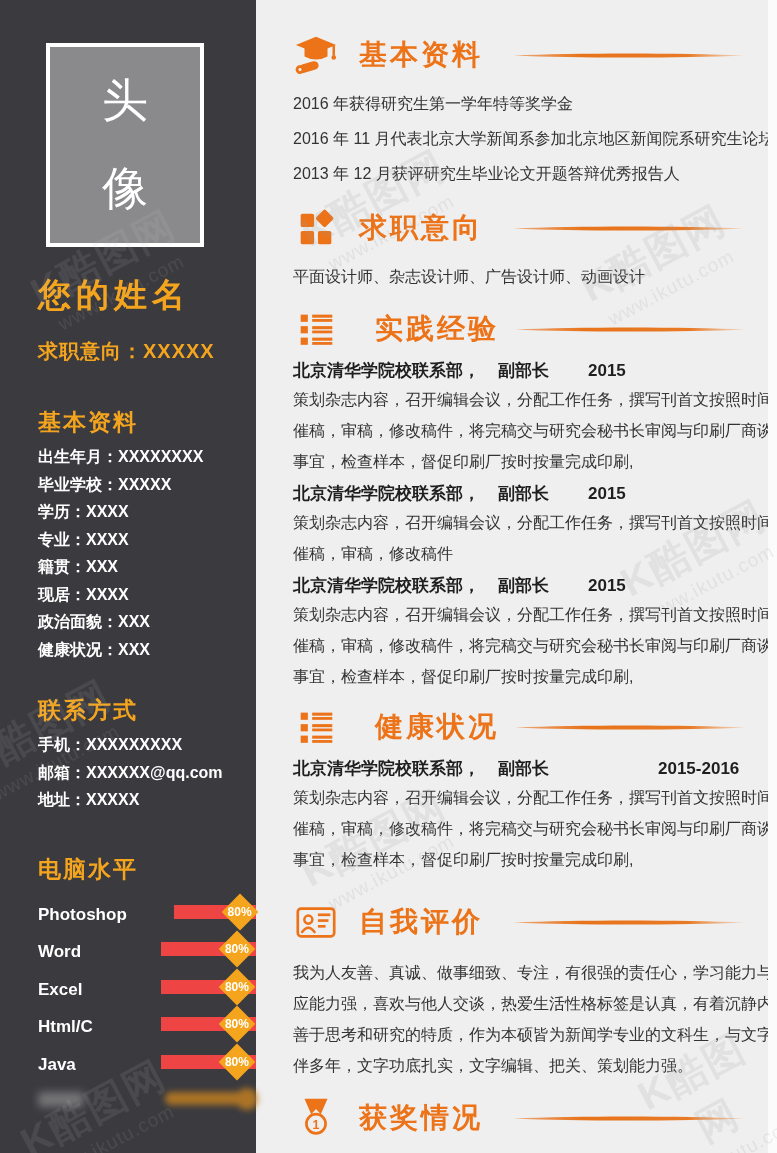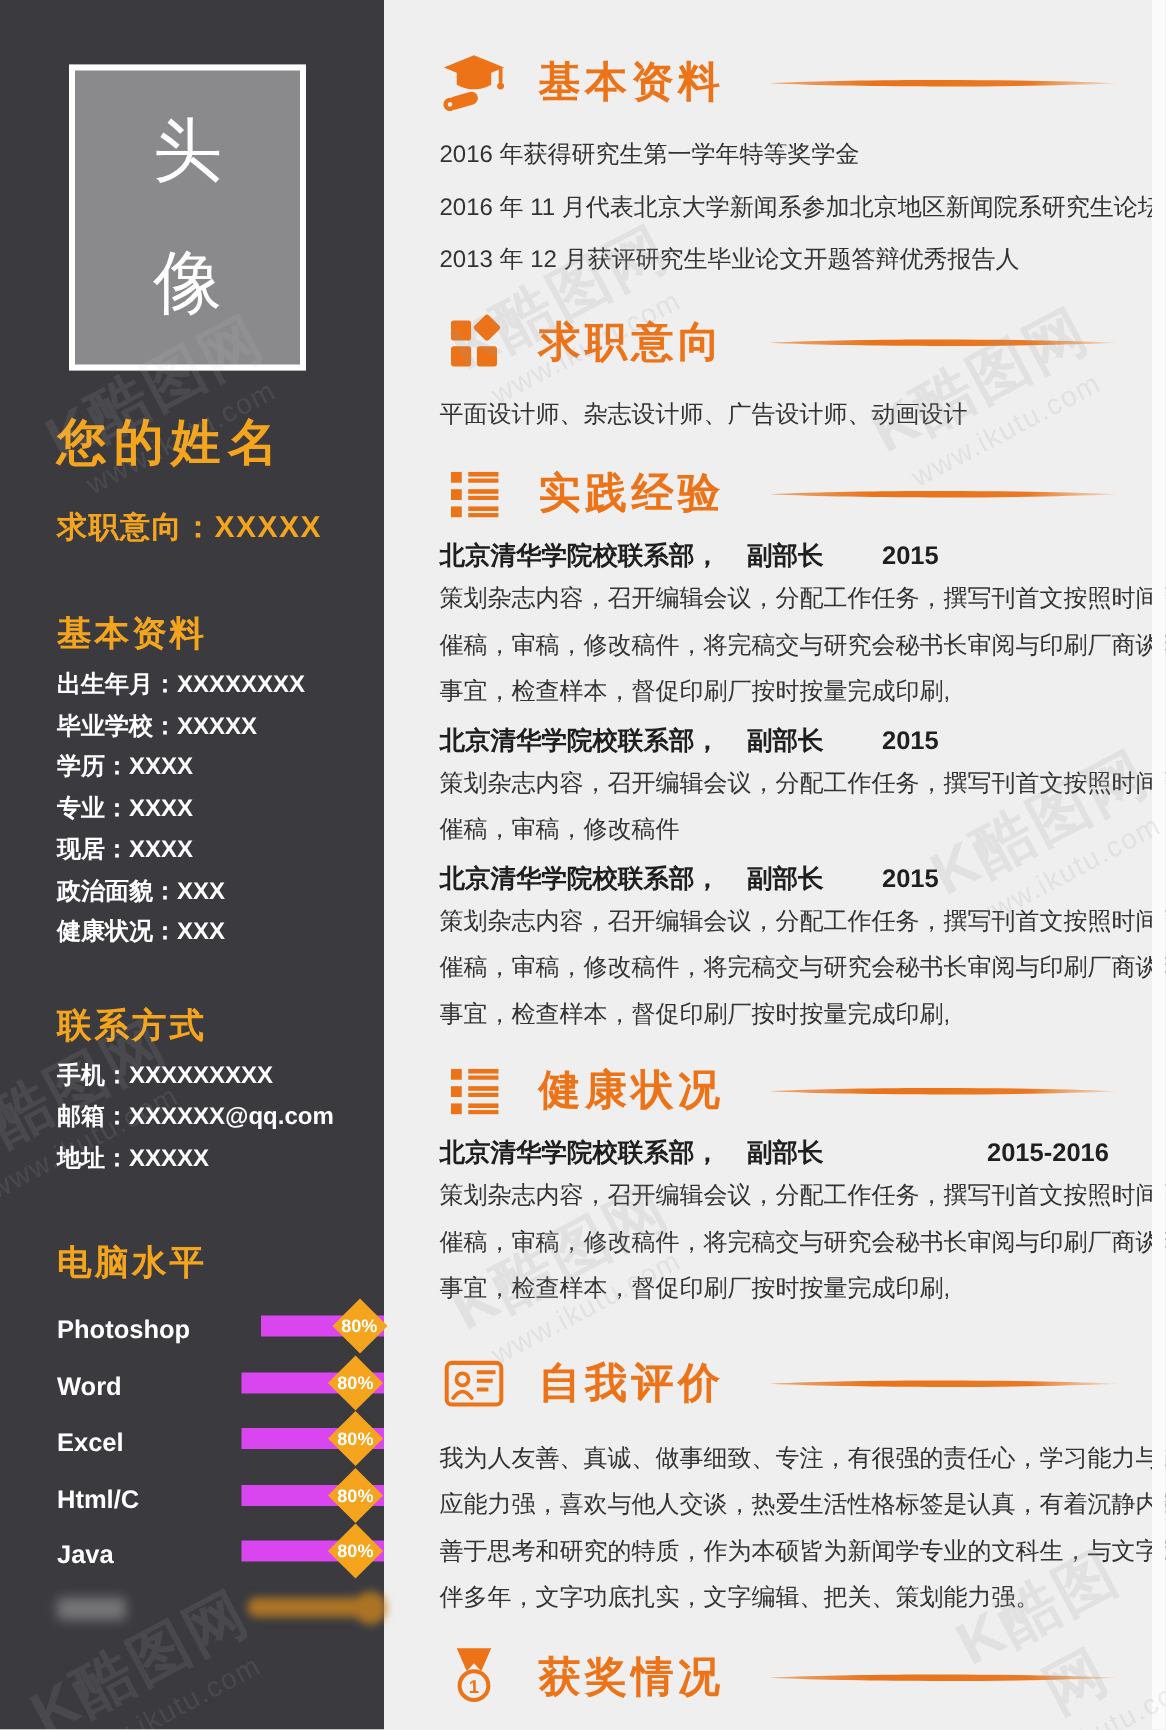--- a/index.html
+++ b/index.html
@@ -28,42 +28,42 @@
   .side-intent{margin-top:20px;font-size:20px;color:#f5a51d;letter-spacing:1px;font-weight:bold;}
   .side-h{font-size:23px;font-weight:bold;color:#f5a51d;letter-spacing:2px;}
   .sec-basic{margin-top:42px;}
   .sec-contact{margin-top:32px;}
   .sec-computer{margin-top:40px;}
   .fields{margin-top:5px;}
   .fields .f{font-size:16px;font-weight:bold;color:#fff;line-height:27.5px;white-space:nowrap;}
   .skills{margin-top:20px;}
   .skill-row{display:flex;align-items:flex-start;height:37.5px;gap:47px;}
   .skill-label{width:92px;font-size:17px;font-weight:bold;color:#fff;}
-  .skill-bar{position:relative;width:116px;height:14px;background:#d946ef;}
+  .skill-bar{position:relative;width:116px;height:14px;background:#ef4444;}
   .skill-diamond{position:absolute;left:calc(80% - 13px);top:-6px;width:26px;height:26px;background:#f5a51d;transform:rotate(45deg);}
   .skill-pct{position:absolute;left:calc(80% - 17px);top:0;width:34px;height:14px;line-height:14px;text-align:center;font-size:12px;font-weight:bold;color:#fff;z-index:2;}
   .blur-label{width:58px;height:15px;background:#bdbdbd;opacity:.45;filter:blur(4px);border-radius:3px;}
   .blur-bar{position:relative;width:116px;height:13px;background:#c8821f;opacity:.8;filter:blur(3px);border-radius:6px;margin-left:34px;}
   .blur-knob{position:absolute;left:78%;top:-4px;width:22px;height:22px;background:#c8821f;border-radius:50%;}
   
   .main{margin-left:256px;box-sizing:border-box;padding:30px 0 0 37px;position:relative;z-index:2;}
   .sec-header{display:flex;align-items:center;height:50px;}
   .sec-icon{width:46px;height:46px;flex:0 0 46px;}
   .sec-title{margin-left:20px;font-size:28px;font-weight:bold;color:#ec7318;letter-spacing:3px;white-space:nowrap;}
   .divider{margin-left:auto;margin-right:32px;flex:0 0 232px;}
   .body-lines{margin-top:6px;}
   .bl{font-size:16px;line-height:35px;white-space:nowrap;color:#333;}
   .bl-tight{font-size:16px;line-height:31px;white-space:nowrap;color:#333;}
   .entry{margin-top:4px;}
   .entry-head{display:flex;font-weight:bold;color:#1f1f1f;font-size:17px;line-height:26px;white-space:nowrap;}
   .entry-org{flex:0 0 205px;}
   .entry-role{flex:0 0 90px;}
   .entry-role-wide{flex:0 0 160px;}
   .mt12{margin-top:12px;}
-  .mt10{margin-top:10px;}
+  .mt10{margin-top:10px;gap:16px;}
   .mt22{margin-top:22px;}
   .right-strip{position:absolute;right:0;top:0;width:9px;height:1153px;background:#fbfbfb;z-index:3;}
   .svgdefs{position:absolute;width:0;height:0;}
 </style>
 </head>
 <body>
 
 <svg class="svgdefs" aria-hidden="true">
   <defs>
     <linearGradient id="divgrad" x1="0" y1="0" x2="1" y2="0">
@@ -83,20 +83,21 @@
   <div class="side-name">您的姓名</div>
   <div class="side-intent">求职意向：XXXXX</div>
 
   <div class="sec-basic">
     <div class="side-h">基本资料</div>
     <div class="fields">
       <div class="f">出生年月：XXXXXXXX</div>
       <div class="f">毕业学校：XXXXX</div>
       <div class="f">学历：XXXX</div>
       <div class="f">专业：XXXX</div>
+      <div class="f">籍贯：XXX</div>
       <div class="f">现居：XXXX</div>
       <div class="f">政治面貌：XXX</div>
       <div class="f">健康状况：XXX</div>
     </div>
   </div>
 
   <div class="sec-contact">
     <div class="side-h">联系方式</div>
     <div class="fields">
       <div class="f">手机：XXXXXXXXX</div>

